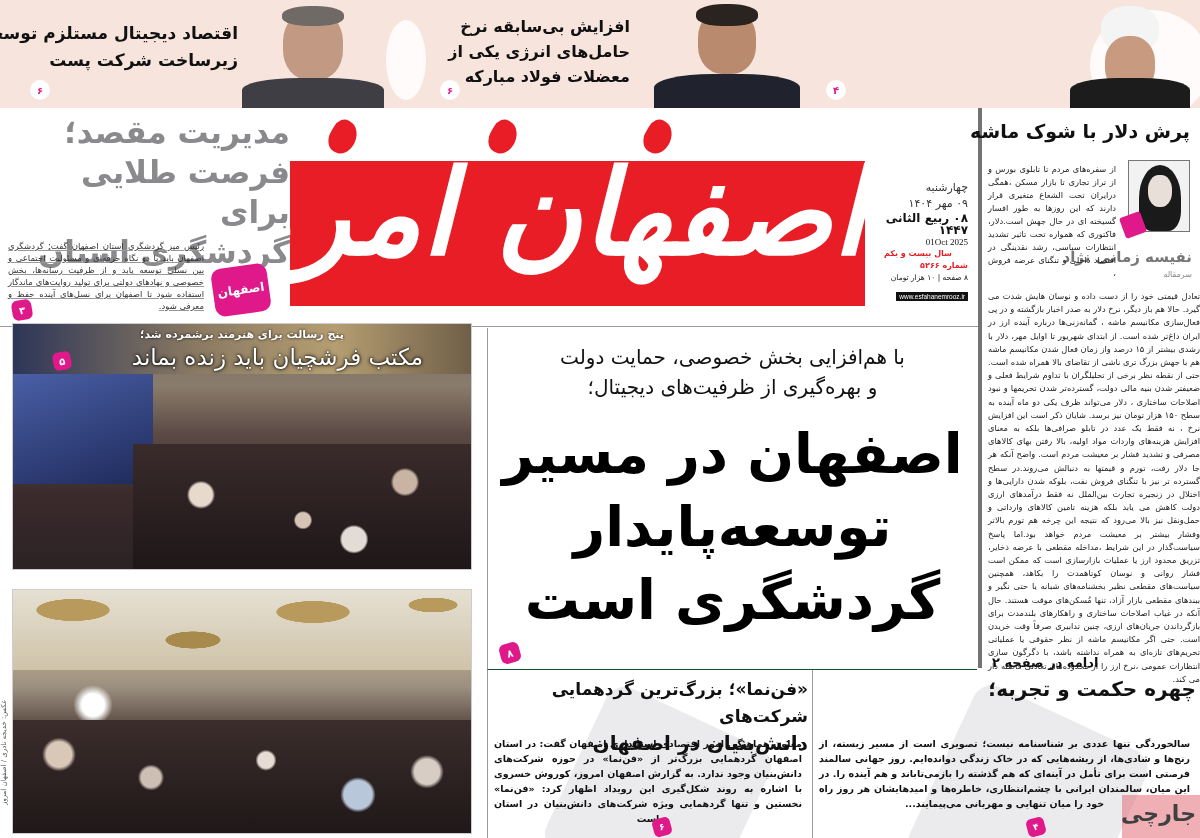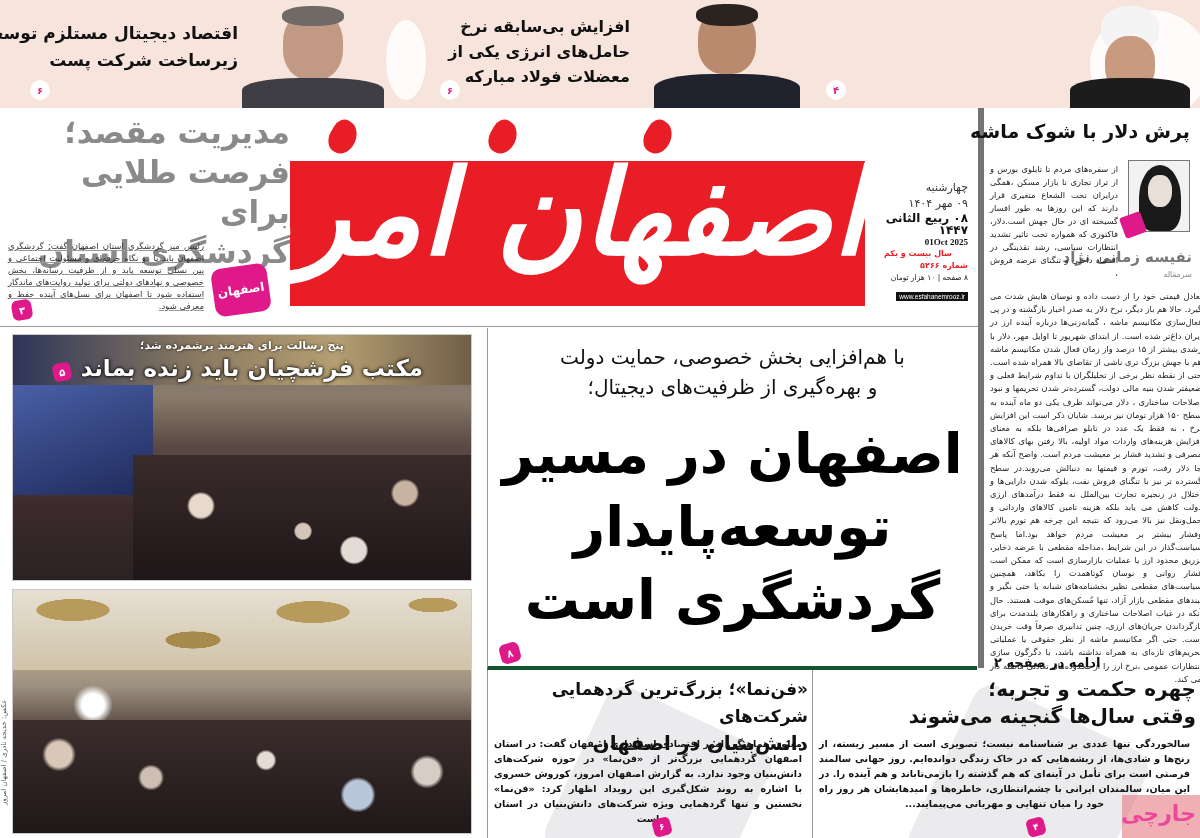--- a/index.html
+++ b/index.html
@@ -27,74 +27,74 @@
   .pg-pink { position: absolute; width: 20px; height: 20px; background: #e0198a; color: #fff; border-radius: 6px; transform: rotate(-10deg); font-size: 10px; font-weight: bold; display: flex; align-items: center; justify-content: center; }
 
   .logo-band { position: absolute; left: 290px; top: 53px; width: 575px; height: 145px; background: #e81d25; overflow: hidden; }
   .logo-text { position: absolute; left: 0; right: 0; top: -18px; text-align: center; font-family: "DejaVu Serif", serif; font-weight: bold; font-style: italic; font-size: 118px; color: #fff; letter-spacing: 6px; direction: rtl; white-space: nowrap; }
   .logo-dot { position: absolute; width: 26px; height: 34px; background: #e81d25; border-radius: 40% 60% 50% 50%; transform: rotate(30deg); }
 
   .date-box { position: absolute; left: 868px; top: 72px; width: 100px; text-align: right; direction: rtl; }
   .date-box .d1 { font-size: 11px; color: #333; line-height: 16px; }
   .date-box .d2 { font-size: 11px; color: #333; line-height: 16px; }
   .date-box .d3 { font-size: 12px; color: #111; font-weight: bold; line-height: 12px; }
-  .date-box .d4 { font-family: "Liberation Serif", serif; font-size: 9px; color: #111; font-weight: bold; line-height: 12px; direction: ltr; text-align: right; }
+  .date-box .d4 { font-family: "Liberation Serif", serif; font-size: 9px; color: #111; font-weight: normal; line-height: 12px; direction: ltr; text-align: right; }
   .date-box .d5 { font-size: 8px; color: #e81d25; font-weight: bold; line-height: 12px; text-align: center; }
   .date-box .d6 { font-size: 8px; color: #e81d25; font-weight: bold; line-height: 12px; }
   .date-box .d7 { font-size: 7.5px; color: #111; line-height: 12px; }
   .date-box .url { margin-top: 2px; display: inline-block; background: #111; color: #fff; font-family: "Liberation Sans", sans-serif; font-size: 6.5px; padding: 1px 3px; direction: ltr; }
 
   
-  .editorial { position: absolute; left: 978px; top: 108px; width: 222px; height: 560px; border-left: 6px solid #737373; background: #fff; }
+  .editorial { position: absolute; left: 978px; top: 108px; width: 222px; height: 560px; border-left: 4px solid #737373; background: #fff; }
   .ed-title { position: absolute; right: 10px; top: 12px; font-weight: bold; font-size: 19px; color: #111; direction: rtl; white-space: nowrap; }
   .ed-photo { position: absolute; right: 10px; top: 52px; width: 62px; height: 72px; border: 1px solid #777; background: #f2f2f2; overflow: hidden; }
   .ed-photo .hair { position: absolute; left: 10px; top: 4px; width: 42px; height: 66px; background: #1a1a1a; border-radius: 50% 50% 30% 30%; }
   .ed-photo .face { position: absolute; left: 19px; top: 14px; width: 24px; height: 32px; background: #e9dfd9; border-radius: 45%; }
   .ed-pink { position: absolute; right: 56px; top: 106px; width: 22px; height: 22px; background: #e0198a; border-radius: 3px; transform: rotate(-20deg); }
   .ed-author { position: absolute; right: 8px; top: 140px; font-size: 15px; color: #777; font-weight: bold; direction: rtl; white-space: nowrap; }
   .ed-role { position: absolute; right: 8px; top: 162px; font-size: 8px; color: #888; direction: rtl; }
   .ed-lead { position: absolute; left: 6px; top: 55px; width: 128px; font-size: 8.3px; line-height: 13px; color: #222; text-align: justify; direction: rtl; }
   .ed-body { position: absolute; left: 6px; top: 182px; width: 212px; font-size: 8.3px; line-height: 13.2px; color: #222; text-align: justify; direction: rtl; }
   .ed-cont { position: absolute; left: 10px; top: 547px; font-size: 13px; color: #111; font-weight: bold; }
 
   
-  .photo1 { position: absolute; left: 12px; top: 334px; width: 460px; height: 247px; overflow: hidden; border: 1px solid #ccc;
+  .photo1 { position: absolute; left: 12px; top: 323px; width: 460px; height: 247px; overflow: hidden; border: 1px solid #ccc;
     background: linear-gradient(180deg, #6c6a73 0%, #8a7c6c 25%, #5b4a44 45%, #3b2a2c 70%, #2b2224 100%); }
   .p1-stage { position: absolute; left: 0; top: 50px; width: 140px; height: 110px; background: linear-gradient(160deg, #4a5fa6, #1e2a5a); }
   .p1-crowd { position: absolute; left: 120px; top: 120px; width: 340px; height: 127px;
     background: radial-gradient(circle at 20% 40%, #e7d9cc 0 4%, transparent 5%), radial-gradient(circle at 50% 60%, #d6c4b7 0 4%, transparent 5%), radial-gradient(circle at 80% 30%, #c9b3a2 0 4%, transparent 5%), radial-gradient(circle at 65% 75%, #e3dbd6 0 5%, transparent 6%), linear-gradient(180deg, #3a2b2b, #1e1618); }
   .p1-ceiling { position: absolute; left: 0; top: 0; width: 460px; height: 50px; background: linear-gradient(90deg, #2d3558, #8a7a62 40%, #b59e72 70%, #6f5e48); }
   .p1-kicker { position: absolute; left: 0; right: 0; top: 4px; text-align: center; color: #fff; font-size: 11px; font-weight: bold; text-shadow: 0 0 3px #000; direction: rtl; }
-  .p1-title { position: absolute; right: 48px; top: 20px; color: #fff; font-size: 23px; font-weight: bold; text-shadow: 0 0 4px #000, 0 0 2px #000; direction: rtl; white-space: nowrap; }
+  .p1-title { position: absolute; right: 48px; top: 20px; color: #fff; font-size: 23px; font-weight: normal; text-shadow: 0 0 4px #000, 0 0 2px #000; direction: rtl; white-space: nowrap; }
   .p1-badge { position: absolute; left: 40px; top: 28px; width: 18px; height: 18px; background: #e0198a; border-radius: 5px; transform: rotate(-10deg); color: #fff; font-size: 10px; display: flex; align-items: center; justify-content: center; font-weight: bold; }
 
   .photo2 { position: absolute; left: 12px; top: 589px; width: 460px; height: 245px; overflow: hidden; border: 1px solid #ccc;
     background: linear-gradient(180deg, #d9d2c6 0%, #c5b38e 20%, #9b8f80 40%, #4a3a33 60%, #2a2023 100%); }
   .p2-domes { position: absolute; left: 0; top: 0; width: 460px; height: 80px;
     background: radial-gradient(ellipse 60px 18px at 60px 20px, #b79a5c 60%, transparent 62%), radial-gradient(ellipse 60px 18px at 300px 22px, #b79a5c 60%, transparent 62%), radial-gradient(ellipse 45px 14px at 180px 50px, #a78a4c 60%, transparent 62%), radial-gradient(ellipse 40px 12px at 420px 15px, #b79a5c 60%, transparent 62%), linear-gradient(180deg, #e6e0d3, #cfc3a8); }
   .p2-light { position: absolute; left: 60px; top: 95px; width: 40px; height: 40px; border-radius: 50%; background: radial-gradient(circle, #fff 0 40%, rgba(255,255,255,0) 70%); }
   .p2-crowd { position: absolute; left: 0; top: 130px; width: 460px; height: 115px;
     background: radial-gradient(circle at 10% 30%, #d9c8b8 0 3%, transparent 4%), radial-gradient(circle at 30% 50%, #cdbfb4 0 3%, transparent 4%), radial-gradient(circle at 55% 35%, #e6dcd3 0 3%, transparent 4%), radial-gradient(circle at 75% 65%, #b9c7db 0 4%, transparent 5%), radial-gradient(circle at 90% 45%, #d7cdc5 0 3%, transparent 4%), linear-gradient(180deg, #3b2d2c, #1f1718); }
   .p2-caption { position: absolute; left: 0; top: 700px; width: 10px; height: 130px; font-size: 7px; color: #555; writing-mode: vertical-rl; transform: rotate(180deg); white-space: nowrap; }
 
   
-  .main-story { position: absolute; left: 487px; top: 328px; width: 490px; height: 342px; border-left: 1px solid #9a9a9a; border-bottom: 4px solid #14532d; }
+  .main-story { position: absolute; left: 487px; top: 328px; width: 490px; height: 342px; border-left: 1px solid #9a9a9a; border-bottom: 1px solid #14532d; }
   .ms-kicker { position: absolute; left: 0; right: 0; top: 14px; text-align: center; font-size: 20px; line-height: 30px; color: #111; direction: rtl; }
   .ms-title { position: absolute; left: 0; right: 0; top: 90px; text-align: center; font-size: 55px; line-height: 73px; font-weight: bold; color: #000; direction: rtl; letter-spacing: -1px; }
   .ms-badge { position: absolute; left: 12px; top: 315px; width: 20px; height: 20px; background: #e0198a; border-radius: 6px; transform: rotate(-15deg); color: #fff; font-size: 10px; font-weight: bold; display: flex; align-items: center; justify-content: center; }
 
   
   .story-fannama { position: absolute; left: 487px; top: 670px; width: 325px; height: 168px; border-left: 1px solid #9a9a9a; overflow: hidden; }
   .story-elderly { position: absolute; left: 812px; top: 670px; width: 388px; height: 168px; border-left: 1px solid #9a9a9a; overflow: hidden; }
   .bg-poly { position: absolute; background: #ebebed; transform: rotate(25deg); border-radius: 20px; }
   .st-title { position: absolute; left: 4px; right: 4px; top: 6px; text-align: right; font-weight: bold; font-size: 20px; line-height: 27px; color: #111; direction: rtl; }
   .st-body { position: absolute; left: 6px; right: 10px; font-size: 9.5px; line-height: 15px; color: #111; text-align: justify; text-align-last: center; direction: rtl; font-weight: bold; }
   .st-badge { position: absolute; width: 18px; height: 18px; background: #e0198a; border-radius: 5px; transform: rotate(-15deg); color: #fff; font-size: 9px; font-weight: bold; display: flex; align-items: center; justify-content: center; }
   .watermark { position: absolute; left: 1122px; top: 795px; width: 78px; height: 43px; background: rgba(225,110,120,0.55); }
-  .watermark .wm-t { position: absolute; right: 4px; top: 6px; font-size: 22px; color: #ec4899; font-weight: bold; }
+  .watermark .wm-t { position: absolute; right: 4px; top: 6px; font-size: 22px; color: #404040; font-weight: bold; }
 </style>
 </head>
 <body>
 
 <div class="teaser-bar">
   <div class="blob-white" style="left:1090px; top:10px; width:120px; height:110px;"></div>
   <div class="blob-white" style="left:386px; top:20px; width:40px; height:80px;"></div>
 
   <div class="teaser" style="left:800px; width:400px;">
     <div class="photo" style="left:270px; width:120px; height:108px;">
@@ -219,21 +219,20 @@
     <div>دانش‌بنیان در اصفهان</div>
   </div>
   <div class="st-body" style="top:66px;">معاون هماهنگی امور اقتصادی استانداری اصفهان گفت: در استان اصفهان گردهمایی بزرگ‌تر از «فن‌نما» در حوزه شرکت‌های دانش‌بنیان وجود ندارد. به گزارش اصفهان امروز، کوروش خسروی با اشاره به روند شکل‌گیری این رویداد اظهار کرد: «فن‌نما» نخستین و تنها گردهمایی ویژه شرکت‌های دانش‌بنیان در استان است</div>
   <div class="st-badge" style="left:165px; top:148px;">۶</div>
 </div>
 
 <div class="story-elderly">
   <div class="bg-poly" style="left:120px; top:40px; width:190px; height:190px;"></div>
   <div class="st-title">
     <div>چهره حکمت و تجربه؛</div>
-    <div>وقتی سال‌ها گنجینه می‌شوند</div>
   </div>
   <div class="st-body" style="top:66px;">سالخوردگی تنها عددی بر شناسنامه نیست؛ تصویری است از مسیر زیسته، از رنج‌ها و شادی‌ها، از ریشه‌هایی که در خاک زندگی دوانده‌ایم. روز جهانی سالمند فرصتی است برای تأمل در آینه‌ای که هم گذشته را بازمی‌تاباند و هم آینده را. در این میان، سالمندان ایرانی با چشم‌انتظاری، خاطره‌ها و امیدهایشان هر روز راه خود را میان تنهایی و مهربانی می‌پیمایند...</div>
   <div class="st-badge" style="left:214px; top:148px;">۴</div>
 </div>
 
 <div class="watermark">
   <div class="wm-t">جارچی</div>
 </div>
 
 </body></html>

